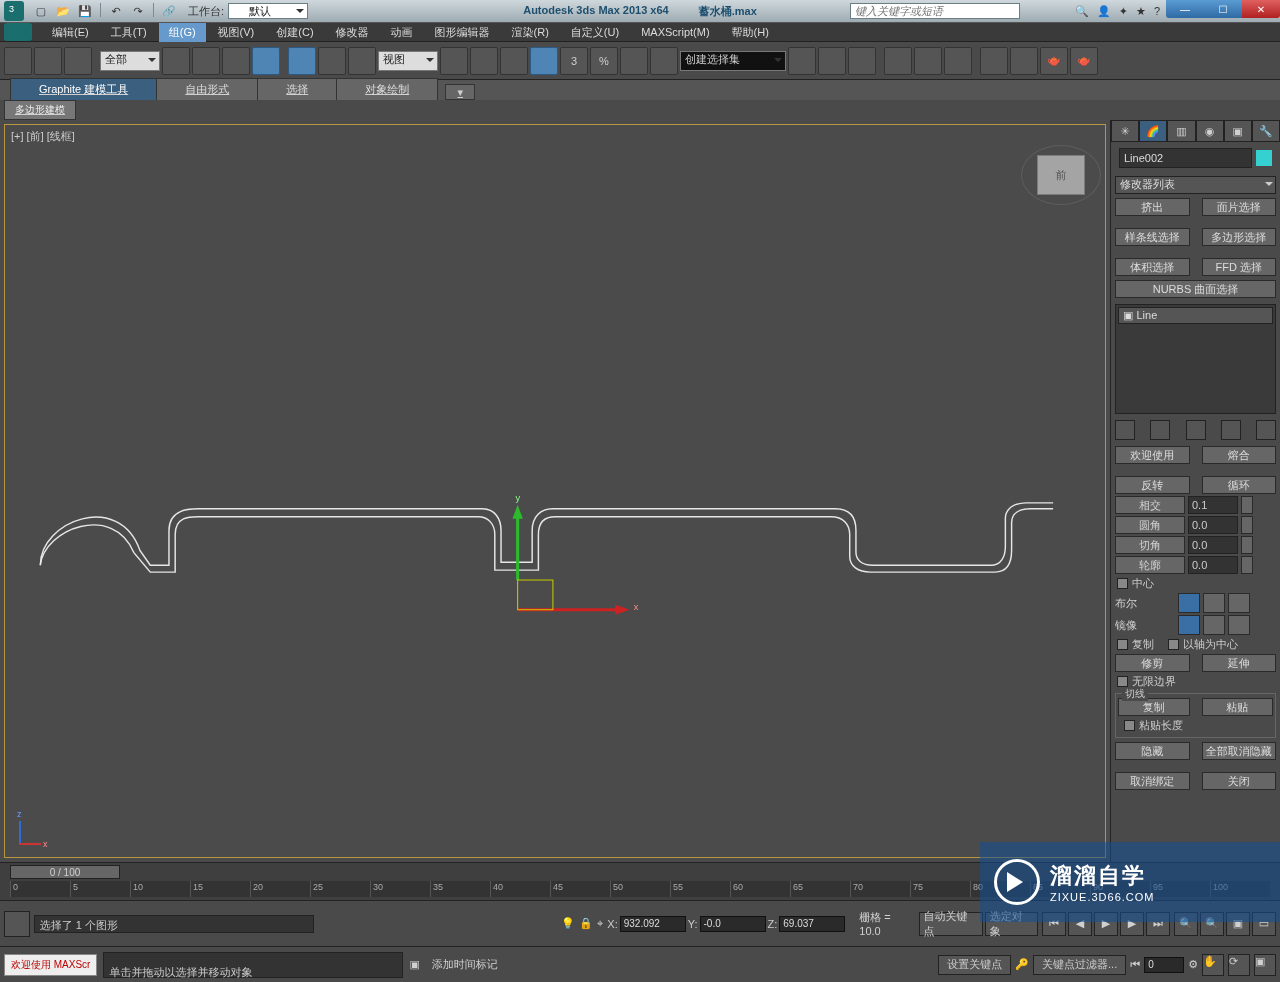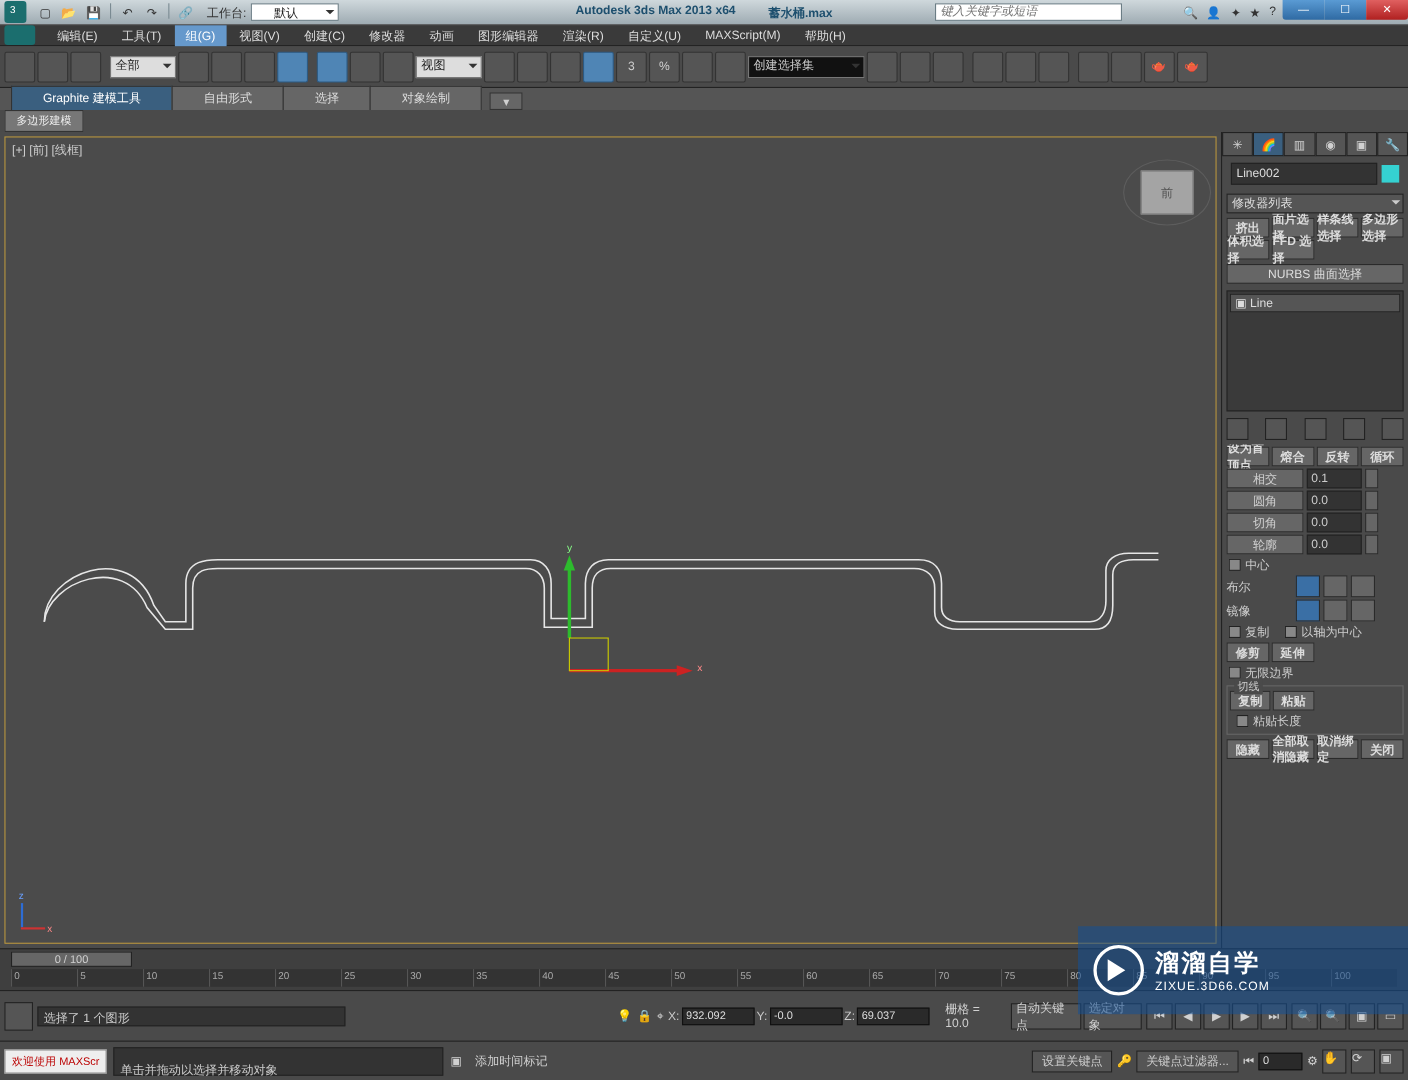--- a/index.html
+++ b/index.html
@@ -28,21 +28,21 @@
   .menubar .mitem { padding:2px 10px; color:#ddd; }
   .menubar .mitem.active { background:#6699cc; color:#fff; }
   
   .maintb { height:38px; background:#4a4a4a; border-bottom:1px solid #222; display:flex; align-items:center; padding:0 4px; gap:2px; }
   .maintb .tbtn { width:28px; height:28px; background:#555; border:1px solid #333; border-radius:2px; display:flex; align-items:center; justify-content:center; }
   .maintb .tbtn.on { background:#4f85b5; border-color:#2d5a82;}
   .maintb .tsep { width:4px; }
   .maintb select,.maintb .dd { height:20px; background:#ddd; border:1px solid #777; color:#222; padding:0 16px 0 4px; position:relative; }
   .maintb .dd::after { content:""; position:absolute; right:3px; top:6px; border:4px solid transparent; border-top-color:#333;}
   
-  .ribbon { height:40px; background:#555; border-bottom:5px solid #f0abfc; }
+  .ribbon { height:40px; background:#555; border-bottom:5px solid #f0abfc;text-decoration:underline; }
   .ribtabs { height:20px; display:flex; align-items:flex-end; padding-left:10px; gap:0; }
   .ribtabs .rtab { padding:3px 28px; background:#666; border:1px solid #333; border-bottom:none; color:#ddd; margin-right:-1px;}
   .ribtabs .rtab.active { background:#3a5f7f; color:#fff; }
   .ribtabs .ddown { margin-left:8px; width:30px; height:16px; background:#666; border:1px solid #333; display:flex; align-items:center; justify-content:center; }
   .ribbody { height:20px; background:#4a4a4a; display:flex; align-items:center; padding-left:4px;text-align:right;}
   .ribbody .rbtn { padding:2px 10px; background:#777; border:1px solid #333; color:#eee; font-size:10px;}
   
   .workspace { position:absolute; left:0; top:120px; right:170px; bottom:120px; background:#4b4b4b; }
   .viewport { position:absolute; left:4px; top:4px; right:4px; bottom:4px; border:1px solid #b8953f; background:#4b4b4b; }
   .vp-label { position:absolute; left:6px; top:4px; color:#ccc; font-size:11px; }
@@ -57,21 +57,21 @@
   
   .cmdpanel { position:absolute; right:0; top:120px; width:170px; bottom:120px; background:#4a4a4a; border-left:1px solid #222; display:flex; flex-direction:column; }
   .cp-tabs { height:22px; display:flex; background:#3a3a3a;}
   .cp-tabs .ct { flex:1; display:flex; align-items:center; justify-content:center; border:1px solid #222; background:#555;}
   .cp-tabs .ct.active { background:#3a5f7f; }
   .cp-name { height:20px; margin:4px; background:#333; border:1px solid #222; color:#ddd; padding:2px 4px; display:flex; align-items:center;text-align:right;}
   .cp-color { width:16px; height:16px; background:#35d1d1; margin:4px 4px 4px 0;}
   .cp-row { display:flex; align-items:center; margin:2px 4px;}
   .cp-dd { flex:1; height:18px; background:#555; border:1px solid #222; color:#ddd; padding:0 4px; position:relative;}
   .cp-dd::after{content:""; position:absolute; right:2px; top:5px; border:4px solid transparent; border-top-color:#ccc;}
-  .cp-btngrid { display:grid; grid-template-columns:1fr 1fr 1fr 1fr; gap:2px; margin:2px 4px;font-weight:bold;}
+  .cp-btngrid { display:grid; grid-template-columns:1fr 1fr; gap:12px; margin:2px 4px;}
   .cp-btngrid .b,.pbtn{ height:18px; background:#666; border:1px solid #2a2a2a; color:#ddd; display:flex; align-items:center; justify-content:center; font-size:11px;}
   .cp-stack { margin:4px; border:1px solid #222; background:#3a3a3a; height:110px; padding:2px;}
   .cp-stack .sitem { background:#555; border:1px solid #222; padding:1px 4px; color:#ddd;}
   .cp-tools { height:22px; margin:2px 4px; display:flex; justify-content:space-between;}
   .cp-tools .t { width:20px; height:20px; background:#555; border:1px solid #222;}
   .param-row { display:flex; margin:2px 4px; gap:3px;}
   .param-row .plabel { width:70px; height:18px; background:#666; border:1px solid #2a2a2a; display:flex; align-items:center; justify-content:center;}
   .param-row .pspin { width:50px; height:18px; background:#333; border:1px solid #222; color:#ccc; padding:0 3px; display:flex; align-items:center;}
   .param-row .psbtn { width:12px; height:18px; background:#666; border:1px solid #2a2a2a;}
   .chk { display:flex; align-items:center; gap:4px; margin:2px 6px; color:#ccc;}
@@ -313,21 +313,21 @@
   <div class="cp-tools">
     <div class="t"></div>
     <div class="t"></div>
     <div class="t"></div>
     <div class="t"></div>
     <div class="t"></div>
   </div>
 
   <div style="flex:1; overflow:hidden;">
     <div class="cp-btngrid">
-      <div class="b">设为首顶点</div>
+      <div class="b">欢迎使用</div>
       <div class="b">熔合</div>
       <div class="b">反转</div>
       <div class="b">循环</div>
     </div>
     <div class="param-row">
         <div class="plabel">相交</div>
         <div class="pspin">0.1</div>
         <div class="psbtn"></div>
       </div>
     <div class="param-row">

